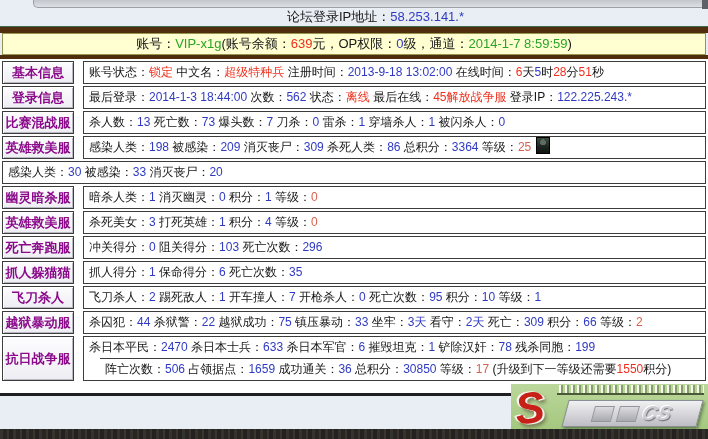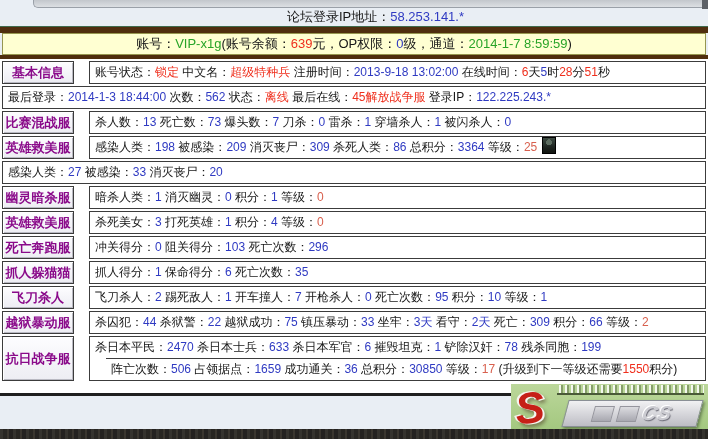--- a/index.html
+++ b/index.html
@@ -12,21 +12,21 @@
   .ip-line{position:absolute;left:0;right:0;top:7px;height:19px;line-height:19px;
        text-align:center;font-size:13px;white-space:nowrap;padding-left:43px;}
   .sep-green{position:absolute;left:0;right:0;top:26px;height:1px;background:#3f6b4d;}
   .brown-top{position:absolute;left:0;right:0;top:27px;height:6px;background:#4f2e0e;}
   .account-bar{position:absolute;left:2px;right:2px;top:33px;height:22px;box-sizing:border-box;
        background:#ffffd2;border:1px solid #96964f;text-align:center;line-height:20px;
        font-size:13px;white-space:nowrap;}
   .brown-bottom{position:absolute;left:0;right:0;top:55px;height:4px;background:#4f2e0e;}
   .content{position:absolute;left:0;top:59px;width:708px;height:334px;box-sizing:border-box;
        background:#fff;padding:2px 2px 0 2px;display:flex;flex-direction:column;gap:2px;}
-  .row{display:flex;gap:15px;}
+  .row{display:flex;gap:9px;}
   .btn-cell{width:72px;flex:0 0 72px;box-sizing:border-box;border:1px solid #3c3c3c;
        background:linear-gradient(180deg,#fdfdff,#ededf3);
        box-shadow:inset 1px 1px 0 #ffffff,inset -1px -1px 0 #b9b9c2;
        color:#8a0a8a;font-weight:bold;font-size:13px;
        display:flex;align-items:center;justify-content:center;cursor:pointer;}
   .data-cell{flex:1;box-sizing:border-box;border:1px solid #3c3c3c;background:#fff;
        display:flex;flex-direction:column;justify-content:center;}
   .line{height:21px;line-height:21px;padding-left:5px;white-space:nowrap;overflow:hidden;}
   .line + .line{border-top:1px solid #3c3c3c;margin-left:16px;}
   .mini-avatar{display:inline-block;width:12px;height:15px;margin-left:5px;vertical-align:-3px;
@@ -64,39 +64,40 @@
 <div class="brown-bottom"></div>
 
 <div class="content" id="rows">
     <div class="row">
       <div class="btn-cell">基本信息</div>
       <div class="data-cell">
         <div class="line"><span style="color: rgb(22, 22, 22);">账号状态：</span><span style="color: rgb(239, 47, 29);">锁定</span><span style="color: rgb(22, 22, 22);"> 中文名：</span><span style="color: rgb(239, 47, 29);">超级特种兵</span><span style="color: rgb(22, 22, 22);"> 注册时间：</span><span style="color: rgb(47, 58, 194);">2013-9-18 13:02:00</span><span style="color: rgb(22, 22, 22);"> 在线时间：</span><span style="color: rgb(239, 47, 29);">6</span><span style="color: rgb(22, 22, 22);">天</span><span style="color: rgb(47, 58, 194);">5</span><span style="color: rgb(22, 22, 22);">时</span><span style="color: rgb(239, 47, 29);">28</span><span style="color: rgb(22, 22, 22);">分</span><span style="color: rgb(239, 47, 29);">51</span><span style="color: rgb(22, 22, 22);">秒</span></div>
       </div>
     </div>
     <div class="row">
+      <div class="btn-cell">登录信息</div>
       <div class="data-cell">
         <div class="line"><span style="color: rgb(22, 22, 22);">最后登录：</span><span style="color: rgb(47, 58, 194);">2014-1-3 18:44:00</span><span style="color: rgb(22, 22, 22);"> 次数：</span><span style="color: rgb(47, 58, 194);">562</span><span style="color: rgb(22, 22, 22);"> 状态：</span><span style="color: rgb(239, 47, 29);">离线</span><span style="color: rgb(22, 22, 22);"> 最后在线：</span><span style="color: rgb(239, 47, 29);">45解放战争服</span><span style="color: rgb(22, 22, 22);"> 登录IP：</span><span style="color: rgb(47, 58, 194);">122.225.243.*</span></div>
       </div>
     </div>
     <div class="row">
       <div class="btn-cell">比赛混战服</div>
       <div class="data-cell">
         <div class="line"><span style="color: rgb(22, 22, 22);">杀人数：</span><span style="color: rgb(47, 58, 194);">13</span><span style="color: rgb(22, 22, 22);"> 死亡数：</span><span style="color: rgb(47, 58, 194);">73</span><span style="color: rgb(22, 22, 22);"> 爆头数：</span><span style="color: rgb(47, 58, 194);">7</span><span style="color: rgb(22, 22, 22);"> 刀杀：</span><span style="color: rgb(47, 58, 194);">0</span><span style="color: rgb(22, 22, 22);"> 雷杀：</span><span style="color: rgb(47, 58, 194);">1</span><span style="color: rgb(22, 22, 22);"> 穿墙杀人：</span><span style="color: rgb(47, 58, 194);">1</span><span style="color: rgb(22, 22, 22);"> 被闪杀人：</span><span style="color: rgb(47, 58, 194);">0</span></div>
       </div>
     </div>
     <div class="row">
       <div class="btn-cell">英雄救美服</div>
       <div class="data-cell">
         <div class="line"><span style="color: rgb(22, 22, 22);">感染人类：</span><span style="color: rgb(47, 58, 194);">198</span><span style="color: rgb(22, 22, 22);"> 被感染：</span><span style="color: rgb(47, 58, 194);">209</span><span style="color: rgb(22, 22, 22);"> 消灭丧尸：</span><span style="color: rgb(47, 58, 194);">309</span><span style="color: rgb(22, 22, 22);"> 杀死人类：</span><span style="color: rgb(47, 58, 194);">86</span><span style="color: rgb(22, 22, 22);"> 总积分：</span><span style="color: rgb(47, 58, 194);">3364</span><span style="color: rgb(22, 22, 22);"> 等级：</span><span style="color: rgb(216, 96, 78);">25</span><span class="mini-avatar"></span></div>
       </div>
     </div>
     <div class="row">
       <div class="data-cell">
-        <div class="line"><span style="color: rgb(22, 22, 22);">感染人类：</span><span style="color: rgb(47, 58, 194);">27</span><span style="color: rgb(22, 22, 22);"> 被感染：</span><span style="color: rgb(47, 58, 194);">33</span><span style="color: rgb(22, 22, 22);"> 消灭丧尸：</span><span style="color: rgb(47, 58, 194);">20</span></div>
+        <div class="line"><span style="color: rgb(22, 22, 22);">感染人类：</span><span style="color: rgb(47, 58, 194);">30</span><span style="color: rgb(22, 22, 22);"> 被感染：</span><span style="color: rgb(47, 58, 194);">33</span><span style="color: rgb(22, 22, 22);"> 消灭丧尸：</span><span style="color: rgb(47, 58, 194);">20</span></div>
       </div>
     </div>
     <div class="row">
       <div class="btn-cell">幽灵暗杀服</div>
       <div class="data-cell">
         <div class="line"><span style="color: rgb(22, 22, 22);">暗杀人类：</span><span style="color: rgb(47, 58, 194);">1</span><span style="color: rgb(22, 22, 22);"> 消灭幽灵：</span><span style="color: rgb(47, 58, 194);">0</span><span style="color: rgb(22, 22, 22);"> 积分：</span><span style="color: rgb(47, 58, 194);">1</span><span style="color: rgb(22, 22, 22);"> 等级：</span><span style="color: rgb(216, 96, 78);">0</span></div>
       </div>
     </div>
     <div class="row">
       <div class="btn-cell">英雄救美服</div>

